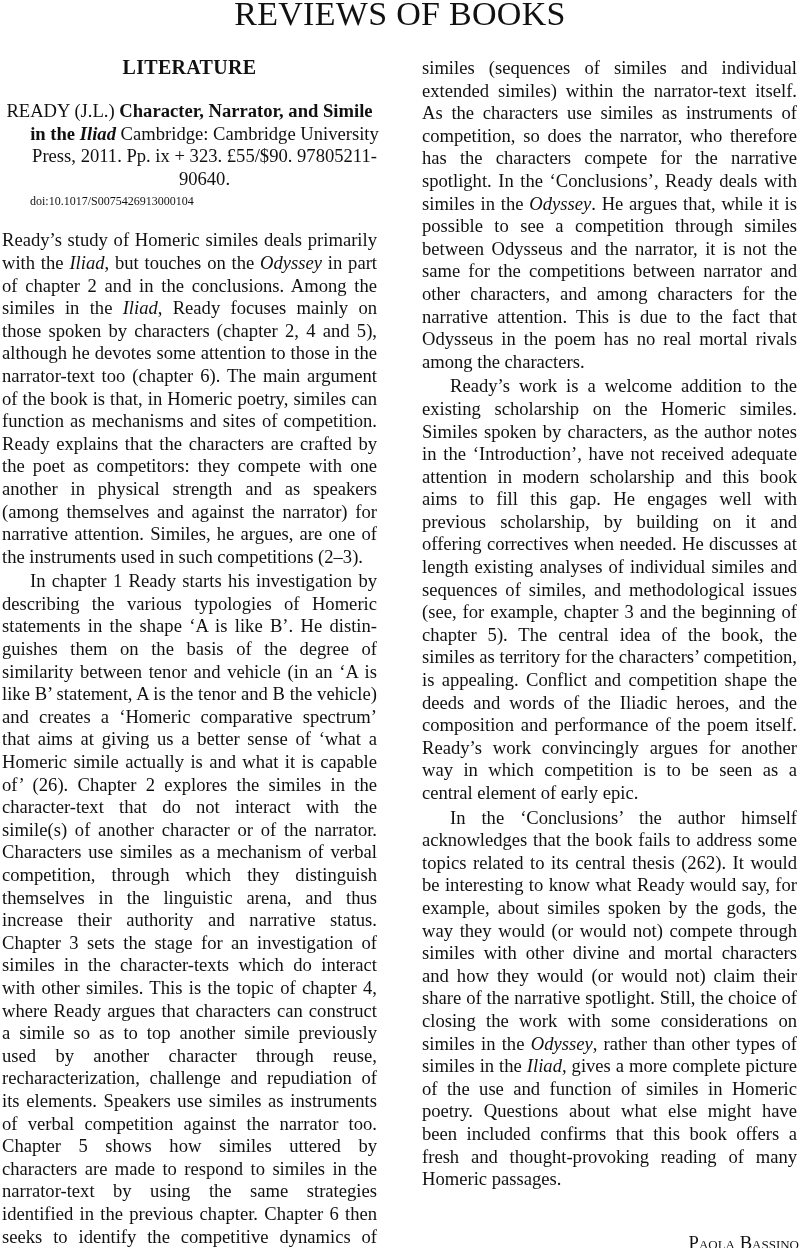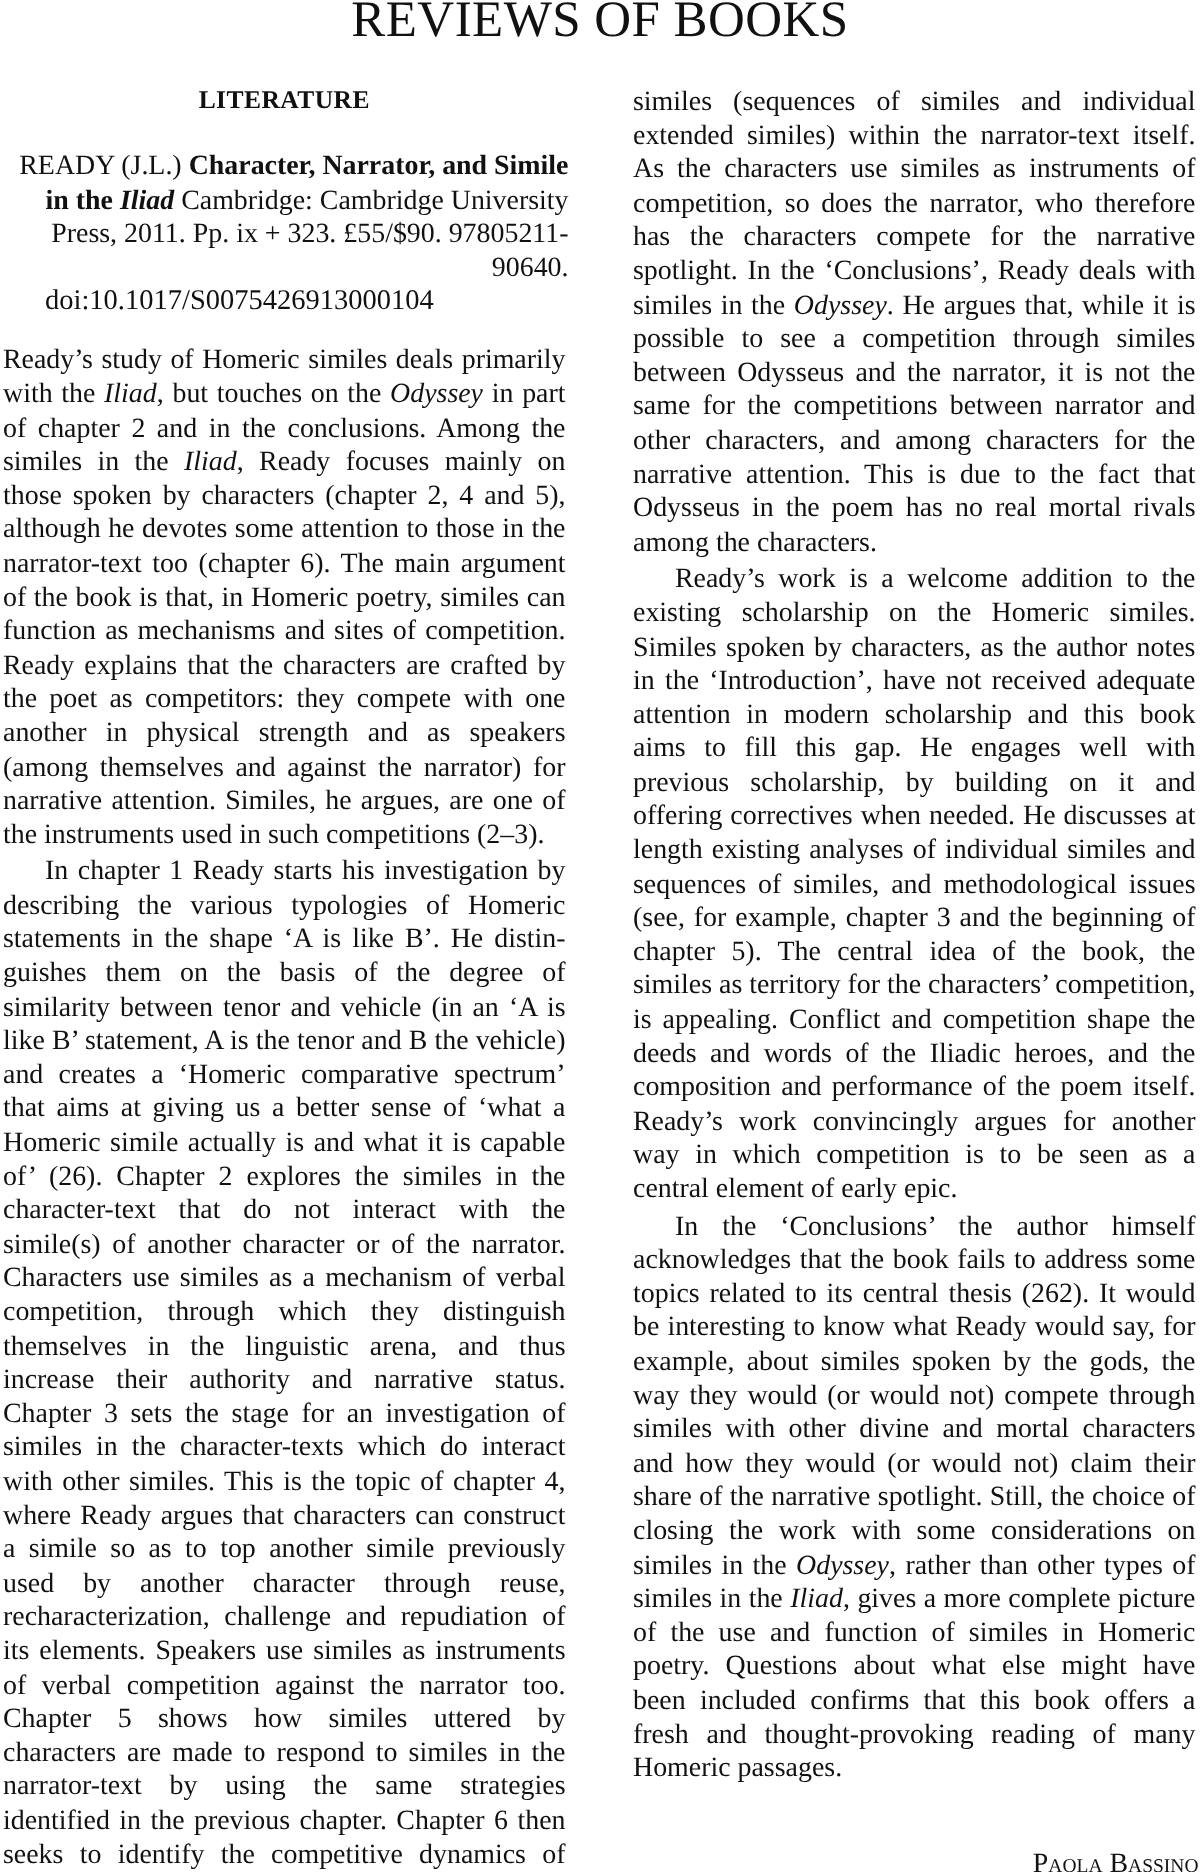--- a/index.html
+++ b/index.html
@@ -34,36 +34,36 @@
       font-size: 18.6px;
       line-height: 22.6px;
       text-align: justify;
       hyphens: manual;
     }
     .col-left { left: 0; }
     .col-right { left: 420px; top: 55px; }
     .section-heading {
       text-align: center;
       font-weight: bold;
-      font-size: 17px;
+      font-size: 20px;
       margin: 0;
       padding-top: 1px;
       height: 44px;
       line-height: 22.6px;
       letter-spacing: 0.3px;
     }
     .citation {
-      text-align: right;
+      text-align: center;
       padding-left: 30px;
       text-indent: -30px;
       margin: 0;
     }
     .citation b { font-weight: bold; }
     .doi {
-      font-size: 19px;
+      font-size: 12px;
       line-height: 22px;
       padding-left: 30px;
       margin: 0 0 17px 0;
     }
     p.para {
       margin: 2px;
       text-indent: 0;
     }
     p.para.indent { text-indent: 28px; }
     .last-line-justify {

